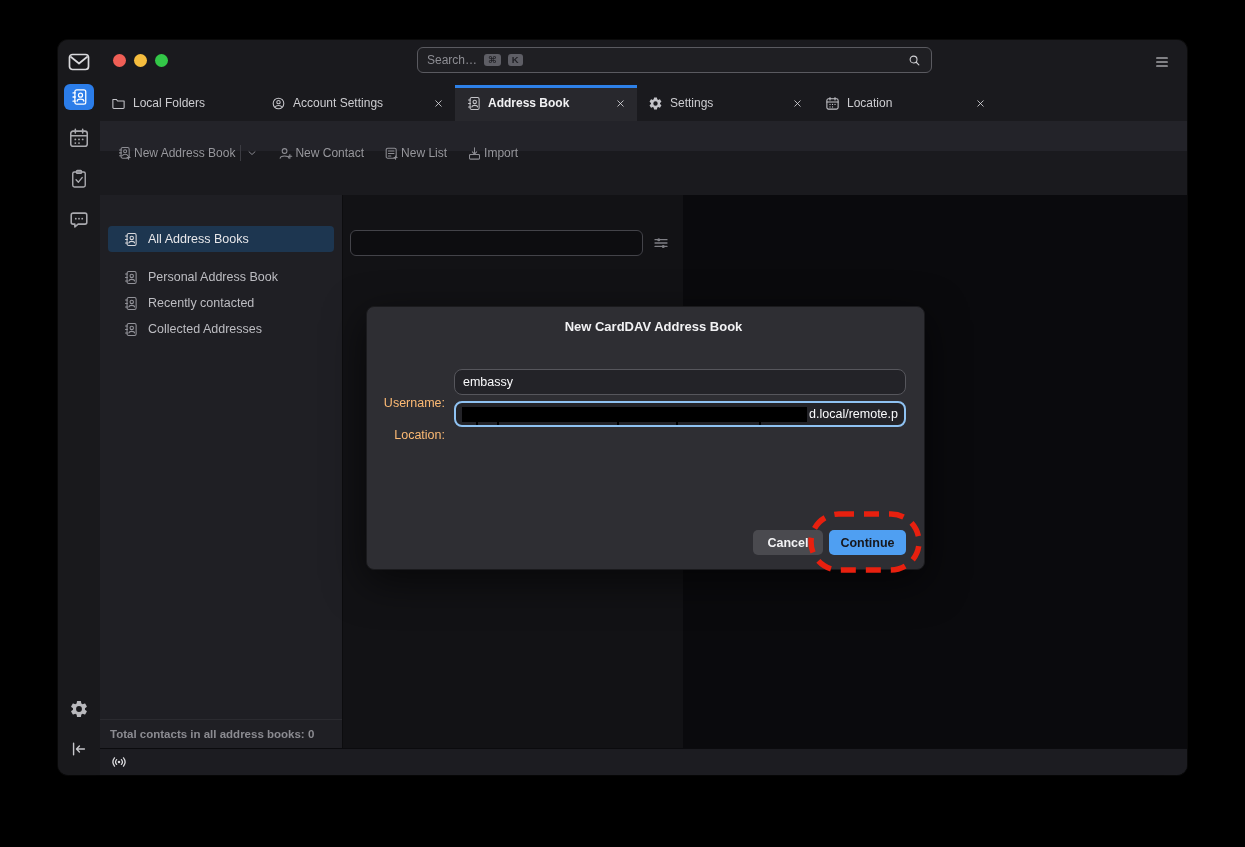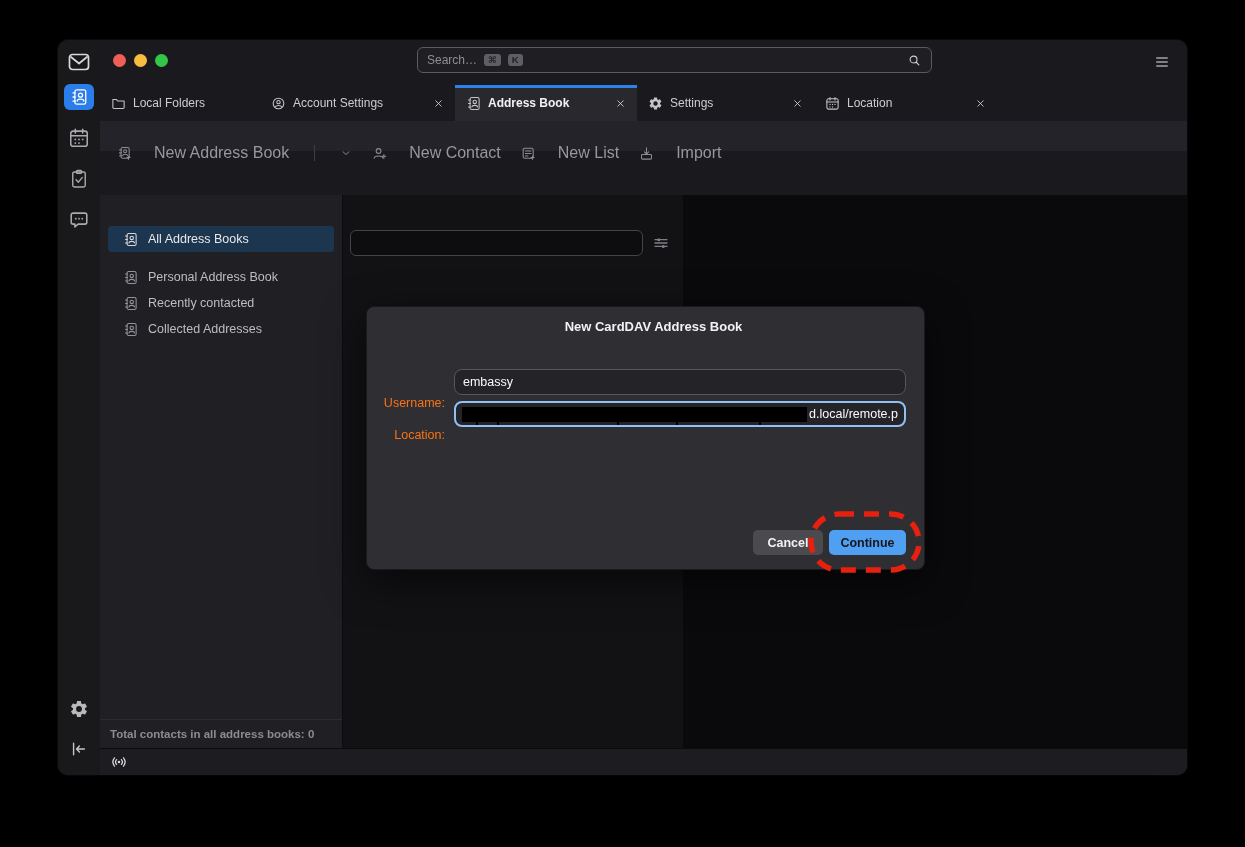--- a/index.html
+++ b/index.html
@@ -45,21 +45,21 @@
     position:relative;flex-shrink:0;}
   .tab .ic{width:15px;height:15px;color:#c3c3c8;flex-shrink:0;}
   .tab .tab-close{margin-left:auto;width:11px;height:11px;color:#e5e5e9;display:flex;}
   .tab.active{background:#28282d;color:#f2f2f4;font-weight:bold;}
   .tab.active::before{content:"";position:absolute;left:0;right:0;top:0;height:3px;
     background:var(--active-tab-stripe,#2e81e8);}
 
   
   .toolbar{height:30px;background:#232329;display:flex;align-items:center;gap:20px;
     padding-left:17px;flex-shrink:0;}
-  .tool{display:flex;align-items:center;gap:22px;color:#97979c;font-size:16px;margin-top:34px;}
+  .tool{display:flex;align-items:center;gap:2px;color:#97979c;font-size:12px;margin-top:34px;}
   .tool .ic{width:15px;height:15px;color:#8d8d93;}
   .tool .divider{width:1px;height:16px;background:#3c3c42;margin:0 3px;}
   .tool .chev{width:12px;height:12px;color:#9a9aa0;}
 
   
   .content{flex:1;display:flex;min-height:0;margin-top:44px;}
   .sidebar{width:242px;background:#1f1f24;position:relative;flex-shrink:0;padding-top:31px;}
   .sb-row{height:26px;margin:0 8px;border-radius:4px;display:flex;align-items:center;gap:10px;
     padding-left:15px;font-size:12.5px;color:#bdbdc2;}
   .sb-row .ic{width:15px;height:15px;color:#93939a;flex-shrink:0;}
@@ -82,21 +82,21 @@
     align-items:center;padding-left:10px;flex-shrink:0;}
   .statusbar .ic{width:18px;height:18px;color:#dcdcdf;}
 
   
   .dialog{position:absolute;left:366px;top:306px;width:559px;height:264px;background:#2e2e33;
     border:1px solid #1a1a1d;border-radius:8px;z-index:5;
     box-shadow:0 12px 40px rgba(0,0,0,.6);}
   .dlg-title{text-align:center;margin-top:12px;font-size:13px;font-weight:bold;color:#f2f2f4;padding-left:16px;}
   .dlg-row{position:absolute;left:16px;right:18px;display:flex;align-items:center;}
   .dlg-row.u{top:47px;} .dlg-row.l{top:79px;}
-  .dlg-label{width:62px;text-align:right;margin-right:9px;font-size:12.5px;color:#f97316;flex-shrink:0;margin-top:42px;}
+  .dlg-label{width:62px;text-align:right;margin-right:9px;font-size:12.5px;color:#fdba74;flex-shrink:0;margin-top:42px;}
   .dlg-input{flex:1;height:26px;background:#232328;border:1px solid #56565c;border-radius:8px;
     color:#fafafc;font-size:12.5px;padding:0 8px;outline:none;min-width:0;}
   .dlg-input.focused-box{display:flex;align-items:center;border:2px solid #8fc2f2;padding:2px 6px;}
   .redact{flex:1;height:15px;background:#000;position:relative;margin-right:2px;}
   .redact i{position:absolute;bottom:-3px;width:2px;height:4px;background:#000;}
   .redact i:nth-child(1){left:4%;} .redact i:nth-child(2){left:10%;}
   .redact i:nth-child(3){left:45%;} .redact i:nth-child(4){left:62%;} .redact i:nth-child(5){left:86%;}
   .loc-tail{color:#fafafc;font-size:12.5px;white-space:nowrap;}
   .dlg-buttons{position:absolute;right:18px;bottom:14px;display:flex;gap:6px;}
   .btn{height:25px;border:none;border-radius:5px;font-size:12.5px;font-weight:bold;}

